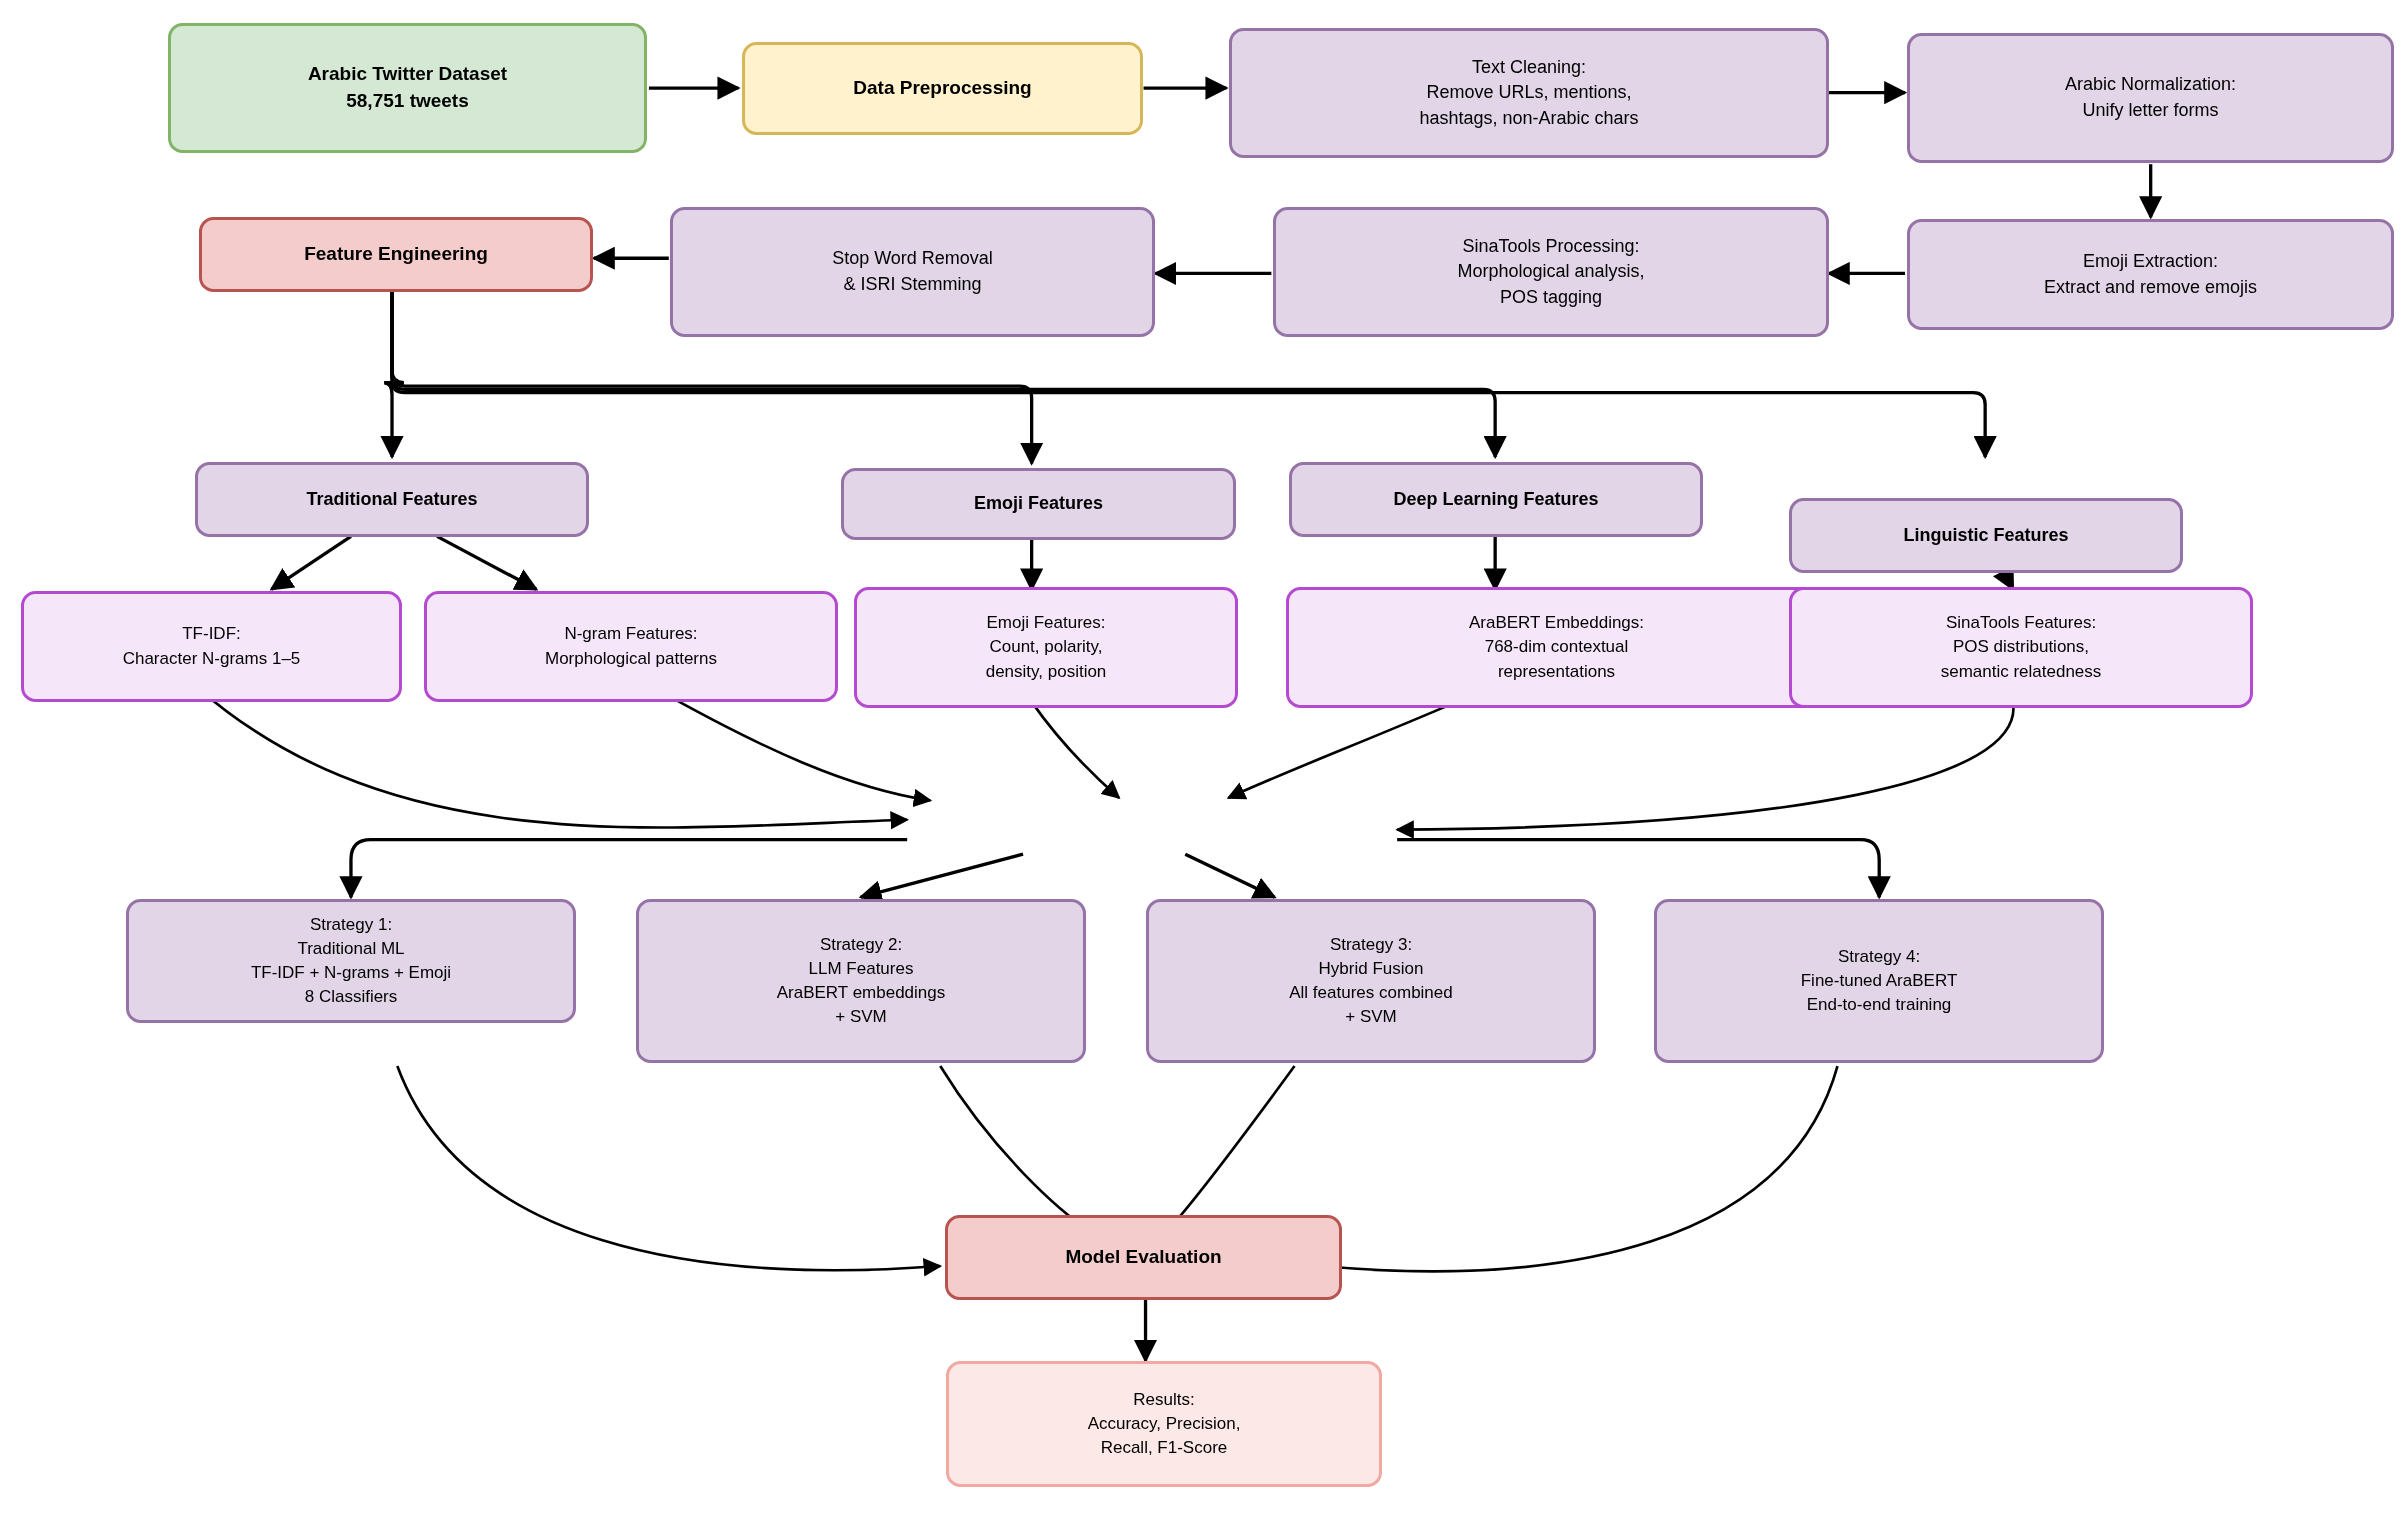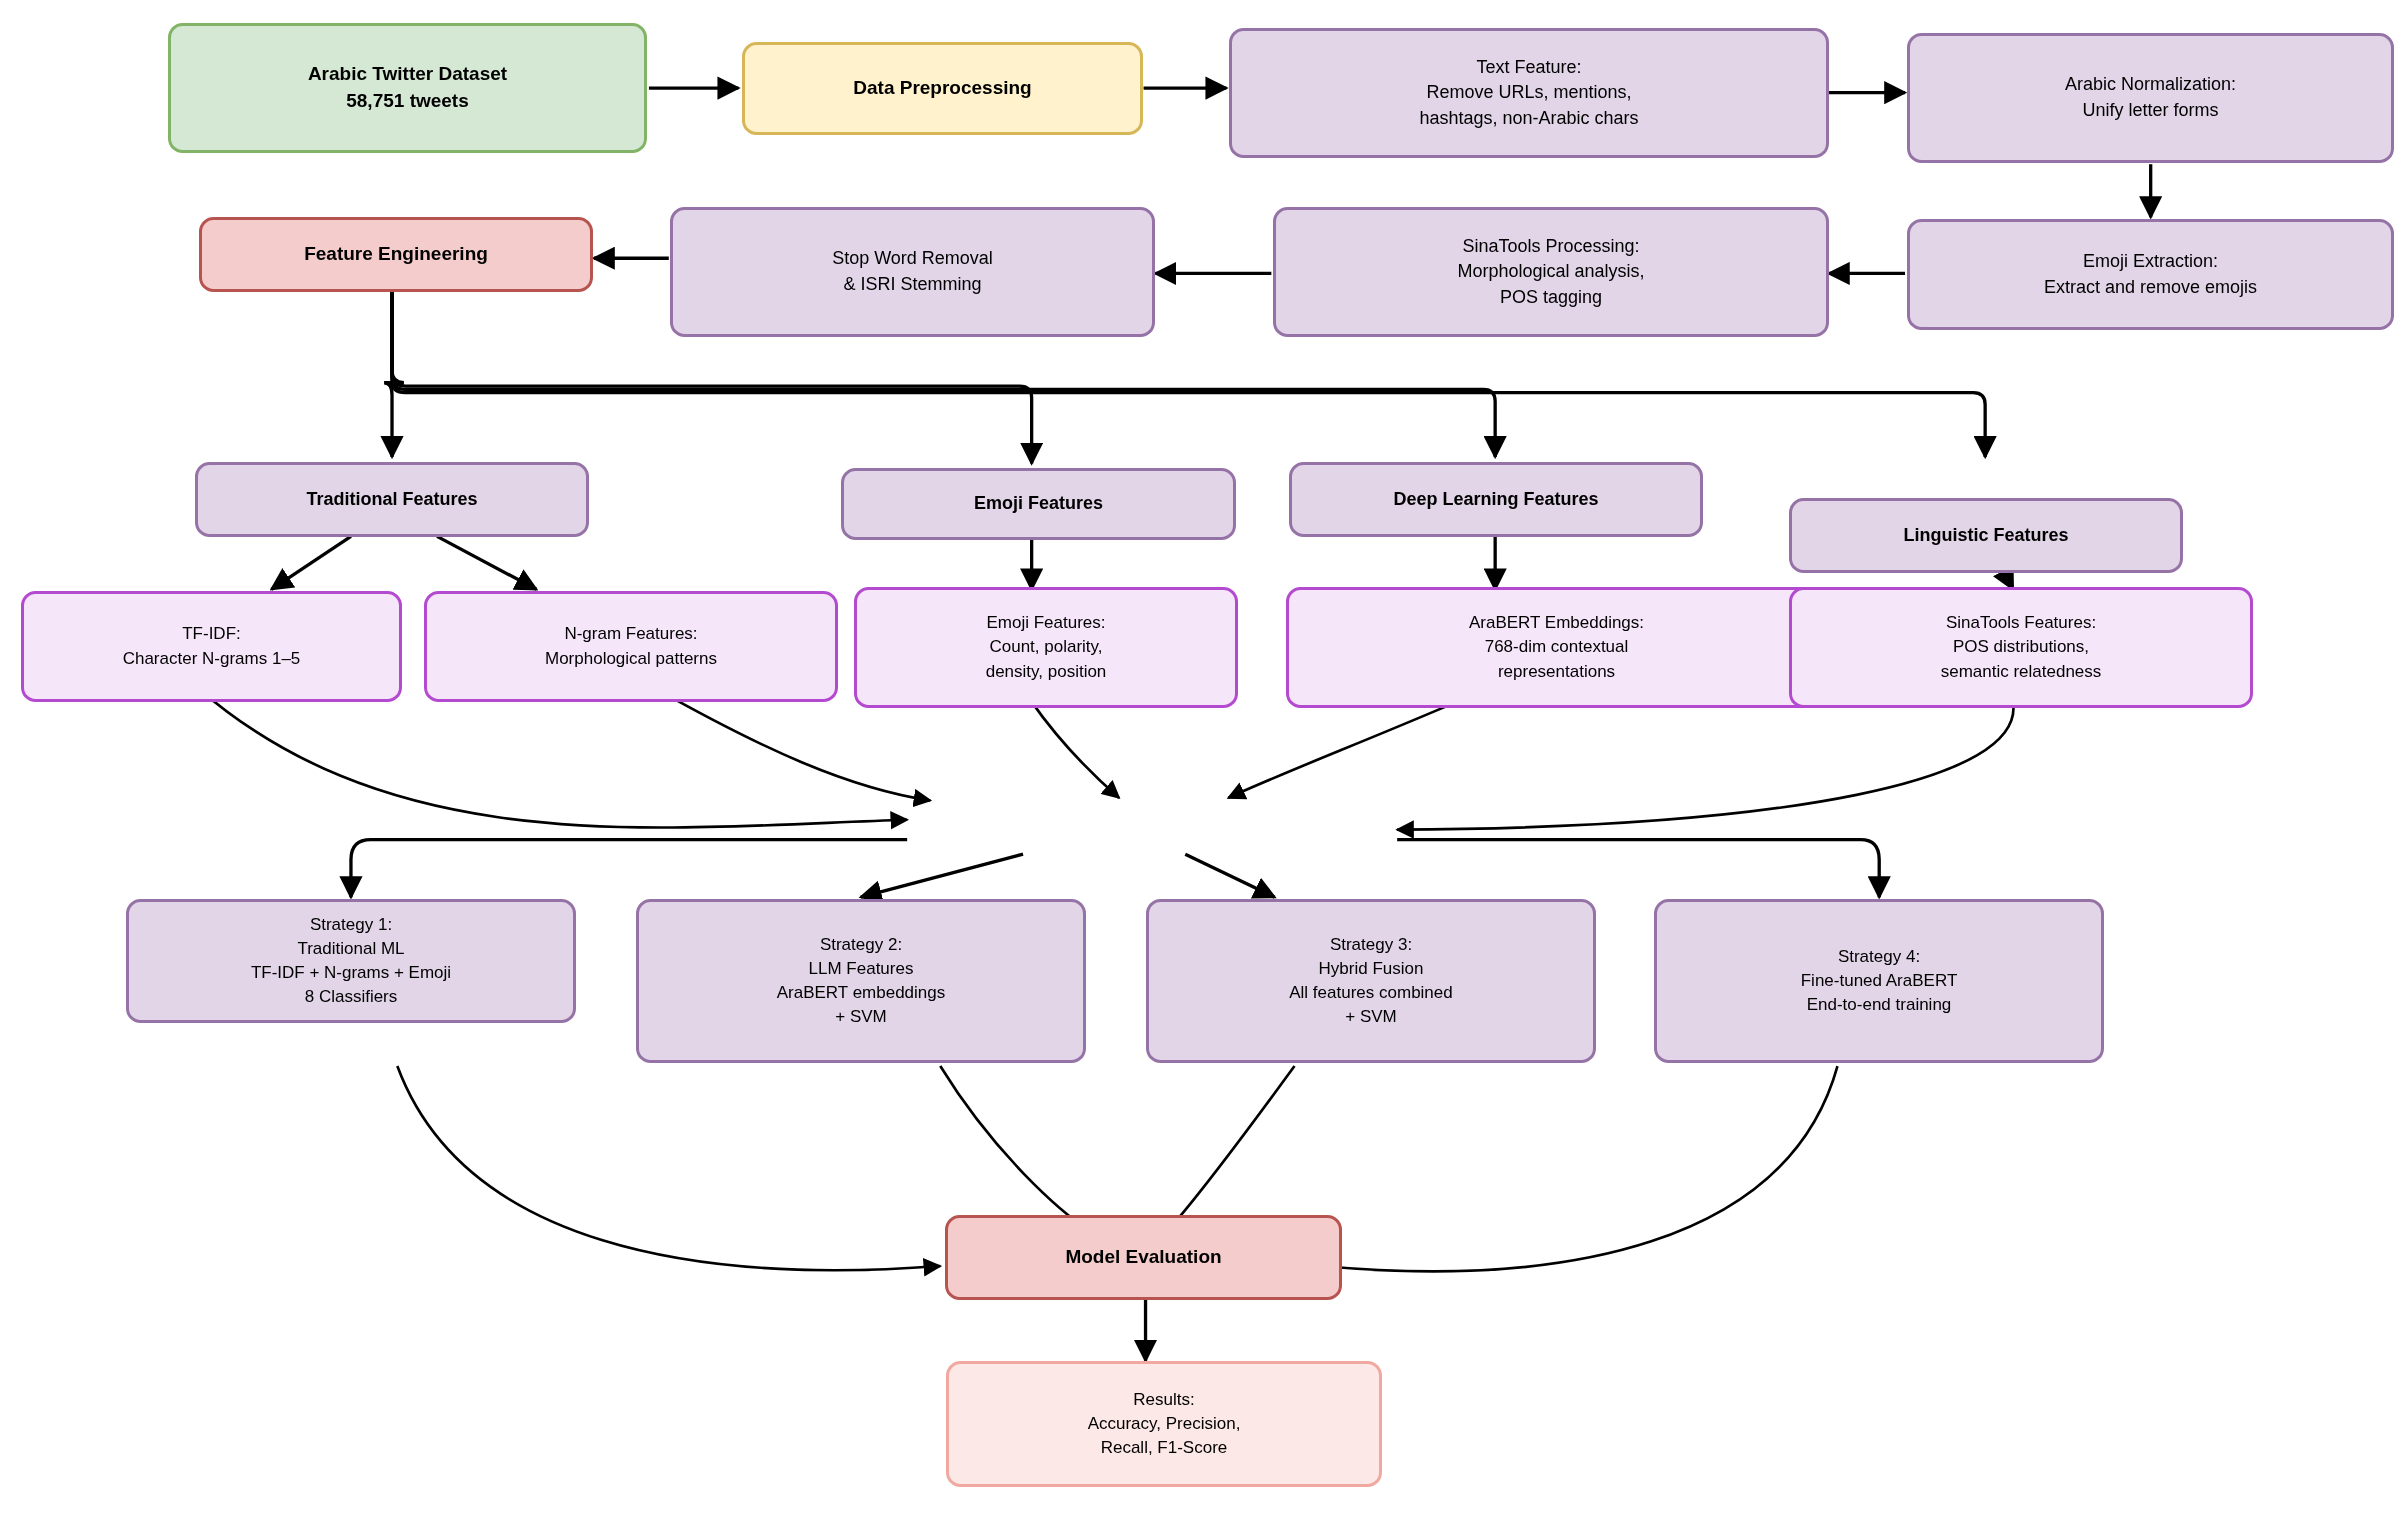--- a/index.html
+++ b/index.html
@@ -100,21 +100,21 @@
   </div>
 
   <div class="node n-yellow bold t-44" style="left:742px;top:42px;width:401px;height:93px;">
     <span class="lines">
       <span class="ln">Data Preprocessing</span>
     </span>
   </div>
 
   <div class="node n-purple t-40" style="left:1229px;top:28px;width:600px;height:130px;">
     <span class="lines">
-      <span class="ln">Text Feature:</span>
+      <span class="ln">Text Cleaning:</span>
       <span class="ln">Remove URLs, mentions,</span>
       <span class="ln">hashtags, non-Arabic chars</span>
     </span>
   </div>
 
   <div class="node n-purple t-40" style="left:1907px;top:33px;width:487px;height:130px;">
     <span class="lines">
       <span class="ln">Arabic Normalization:</span>
       <span class="ln">Unify letter forms</span>
     </span>

